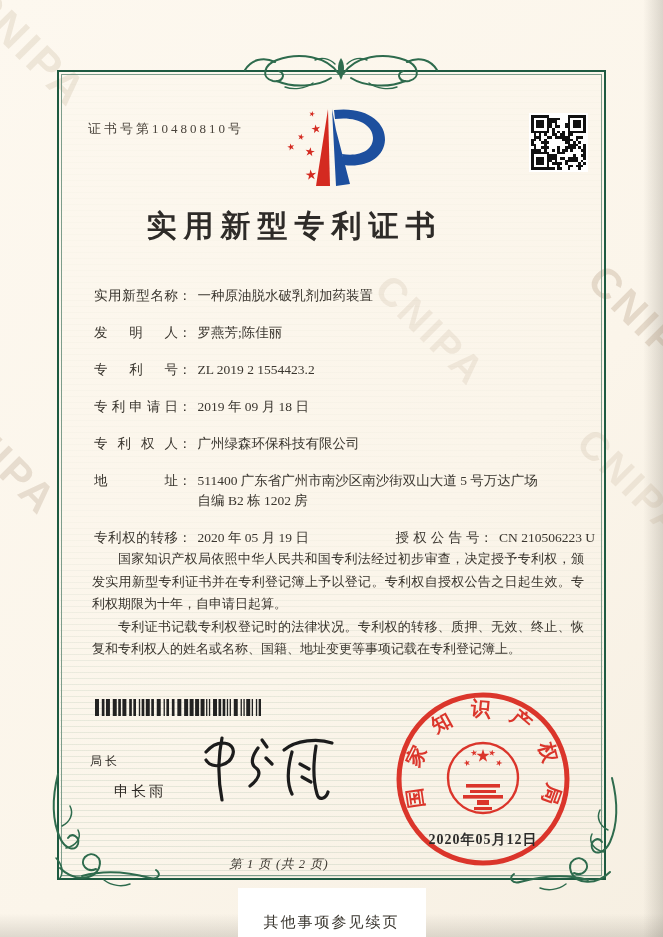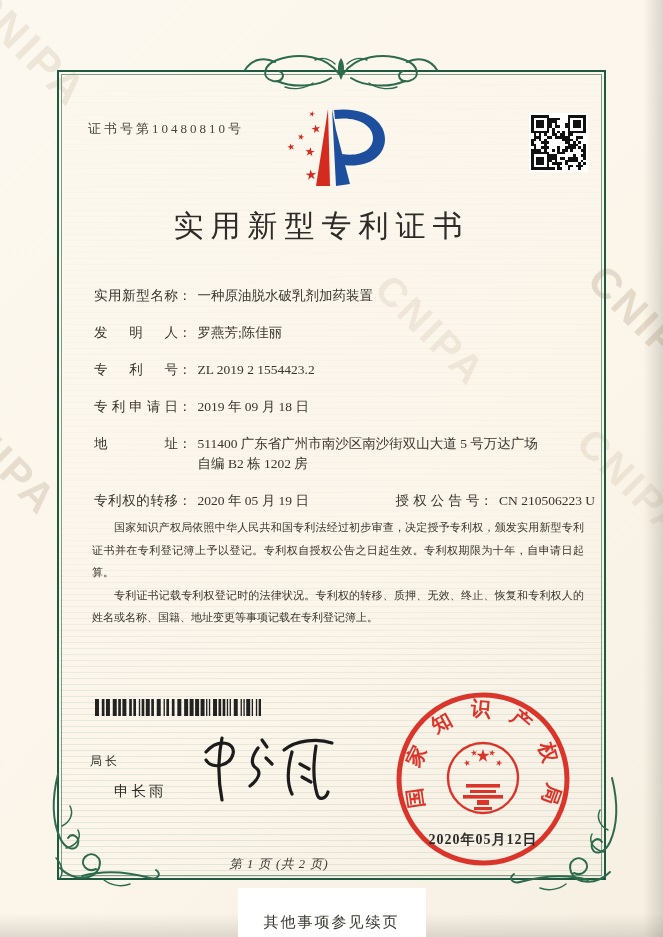--- a/index.html
+++ b/index.html
@@ -34,35 +34,35 @@
 
   .cert-no { position:absolute; left:88px; top:120px; font-size:13px;
     letter-spacing:3px; color:#4a443c; z-index:4; }
 
   .logo { position:absolute; left:278px; top:104px; z-index:4; }
   .qr { position:absolute; left:529px; top:113px; width:59px; height:59px;
     background:#fff; padding:2px; z-index:4; }
   .qr svg { display:block; width:100%; height:100%; }
 
   .title { position:absolute; left:57px; top:206px; width:475px; text-align:center;
-    font-size:30px; font-weight:normal; letter-spacing:7px; color:#2e2b28; z-index:4;margin-left:27px; }
+    font-size:30px; font-weight:bold; letter-spacing:7px; color:#2e2b28; z-index:4; }
 
   .fields { position:absolute; left:94px; top:286px; width:492px; z-index:4;
     font-size:13.5px; color:#3a362f; }
   .frow { margin-bottom:17px; line-height:20px; white-space:nowrap;font-family:Liberation Serif, serif; }
   .flabel { display:inline-block; width:84px; text-align:justify;
     text-align-last:justify; vertical-align:top; }
   .colon { vertical-align:top; }
   .fvalue { margin-left:6px; vertical-align:top; }
   .addr-val { display:inline-block; white-space:normal; width:378px; }
   .grant-row .fvalue.gd { display:inline-block; width:178px; }
   .grant-row .flabel.g2 { margin-left:20px; }
 
-  .paras { position:absolute; left:92px; top:516px; width:492px; z-index:4;
-    font-size:11px; line-height:22.6px; color:#38342d; text-align:justify; }
+  .paras { position:absolute; left:92px; top:548px; width:492px; z-index:4;
+    font-size:13px; line-height:22.6px; color:#38342d; text-align:justify; }
   .paras p { text-indent:2em; }
 
   .barcode { position:absolute; left:95px; top:699px; width:166px; height:17px; z-index:4; }
   .barcode svg { width:100%; height:100%; display:block; }
 
   .sig-title { position:absolute; left:90px; top:753px; font-size:12px;
     letter-spacing:3px; color:#2f2b26; z-index:4; }
   .sig-name { position:absolute; left:90px; top:782px; font-size:14.5px;
     letter-spacing:3px; color:#2f2b26; z-index:4;margin-left:24px; }
   .signature { position:absolute; left:192px; top:728px; z-index:4; }
@@ -394,20 +394,23 @@
     <div class="frow">
       <span class="flabel">发明人</span><span class="colon">：</span><span class="fvalue">罗燕芳;陈佳丽</span>
     </div>
     <div class="frow">
       <span class="flabel">专利号</span><span class="colon">：</span><span class="fvalue">ZL 2019 2 1554423.2</span>
     </div>
     <div class="frow">
       <span class="flabel">专利申请日</span><span class="colon">：</span><span class="fvalue">2019 年 09 月 18 日</span>
     </div>
     <div class="frow">
+      <span class="flabel">专利权人</span><span class="colon">：</span><span class="fvalue">广州绿森环保科技有限公司</span>
+    </div>
+    <div class="frow">
       <span class="flabel">地址</span><span class="colon">：</span><span class="fvalue addr-val"><span>511400 广东省广州市南沙区南沙街双山大道 5 号万达广场</span><br><span>自编 B2 栋 1202 房</span></span>
     </div>
     <div class="frow grant-row">
       <span class="flabel">专利权的转移</span><span class="colon">：</span><span class="fvalue gd">2020 年 05 月 19 日</span><span class="flabel g2">授权公告号</span><span class="colon">：</span><span class="fvalue">CN 210506223 U</span>
     </div>
   </div>
 
   <div class="paras">
     <p>国家知识产权局依照中华人民共和国专利法经过初步审查，决定授予专利权，颁发实用新型专利证书并在专利登记簿上予以登记。专利权自授权公告之日起生效。专利权期限为十年，自申请日起算。</p>
     <p>专利证书记载专利权登记时的法律状况。专利权的转移、质押、无效、终止、恢复和专利权人的姓名或名称、国籍、地址变更等事项记载在专利登记簿上。</p>

